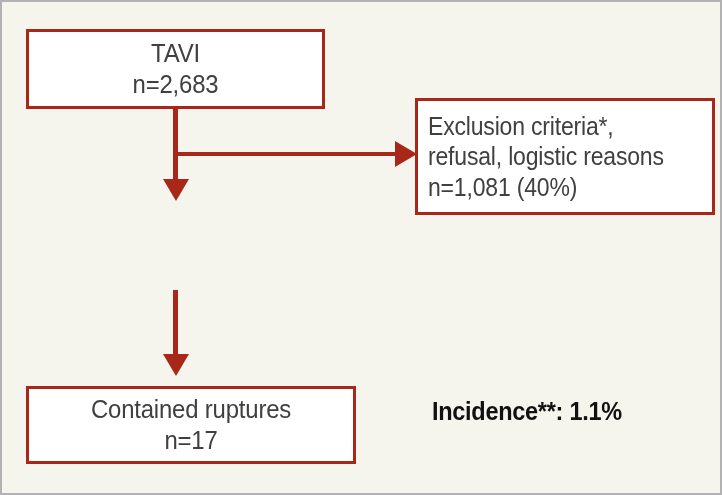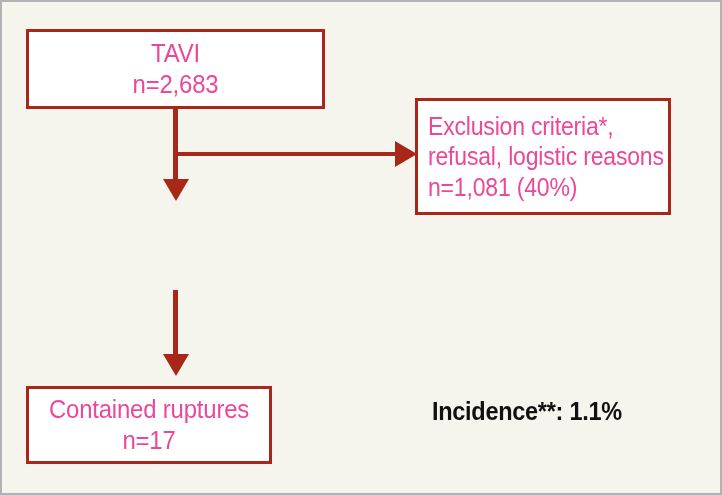--- a/index.html
+++ b/index.html
@@ -20,21 +20,21 @@
 
   
   .flow-box {
     position: absolute;
     box-sizing: border-box;
     background: #ffffff;
     border: 3px solid #a82718;
     display: flex;
     flex-direction: column;
     justify-content: center;
-    color: #ec4899;
+    color: #404040;
   }
   .flow-box .line {
     font-size: 26px;
     line-height: 1.18;
     letter-spacing: -0.2px;
     white-space: nowrap;
     transform: scaleX(0.92);
   }
   .flow-box.centered .line {
     text-align: center;
@@ -46,23 +46,23 @@
   }
   .flow-box.lefted .line {
     text-align: left;
     transform-origin: left center;
     font-size: 25px;
     line-height: 1.22;
   }
 
   
   #box-tavi        { left: 24px;  top: 27px;  width: 299px; height: 80px; }
-  #box-exclusion   { left: 413px; top: 96px;  width: 256px; height: 117px; }
+  #box-exclusion   { left: 413px; top: 96px;  width: 300px; height: 117px; }
   #box-cta         { left: 24px;  top: 208px; width: 299px; height: 80px; }
-  #box-ruptures    { left: 24px;  top: 384px; width: 246px; height: 78px; }
+  #box-ruptures    { left: 24px;  top: 384px; width: 330px; height: 78px; }
 
   
   .conn {
     position: absolute;
     background: #a82718;
   }
   
   #stem-1 { left: 171px; top: 107px; width: 5px; height: 72px; }
   
   #branch-h { left: 171px; top: 150px; width: 228px; height: 4px; }

